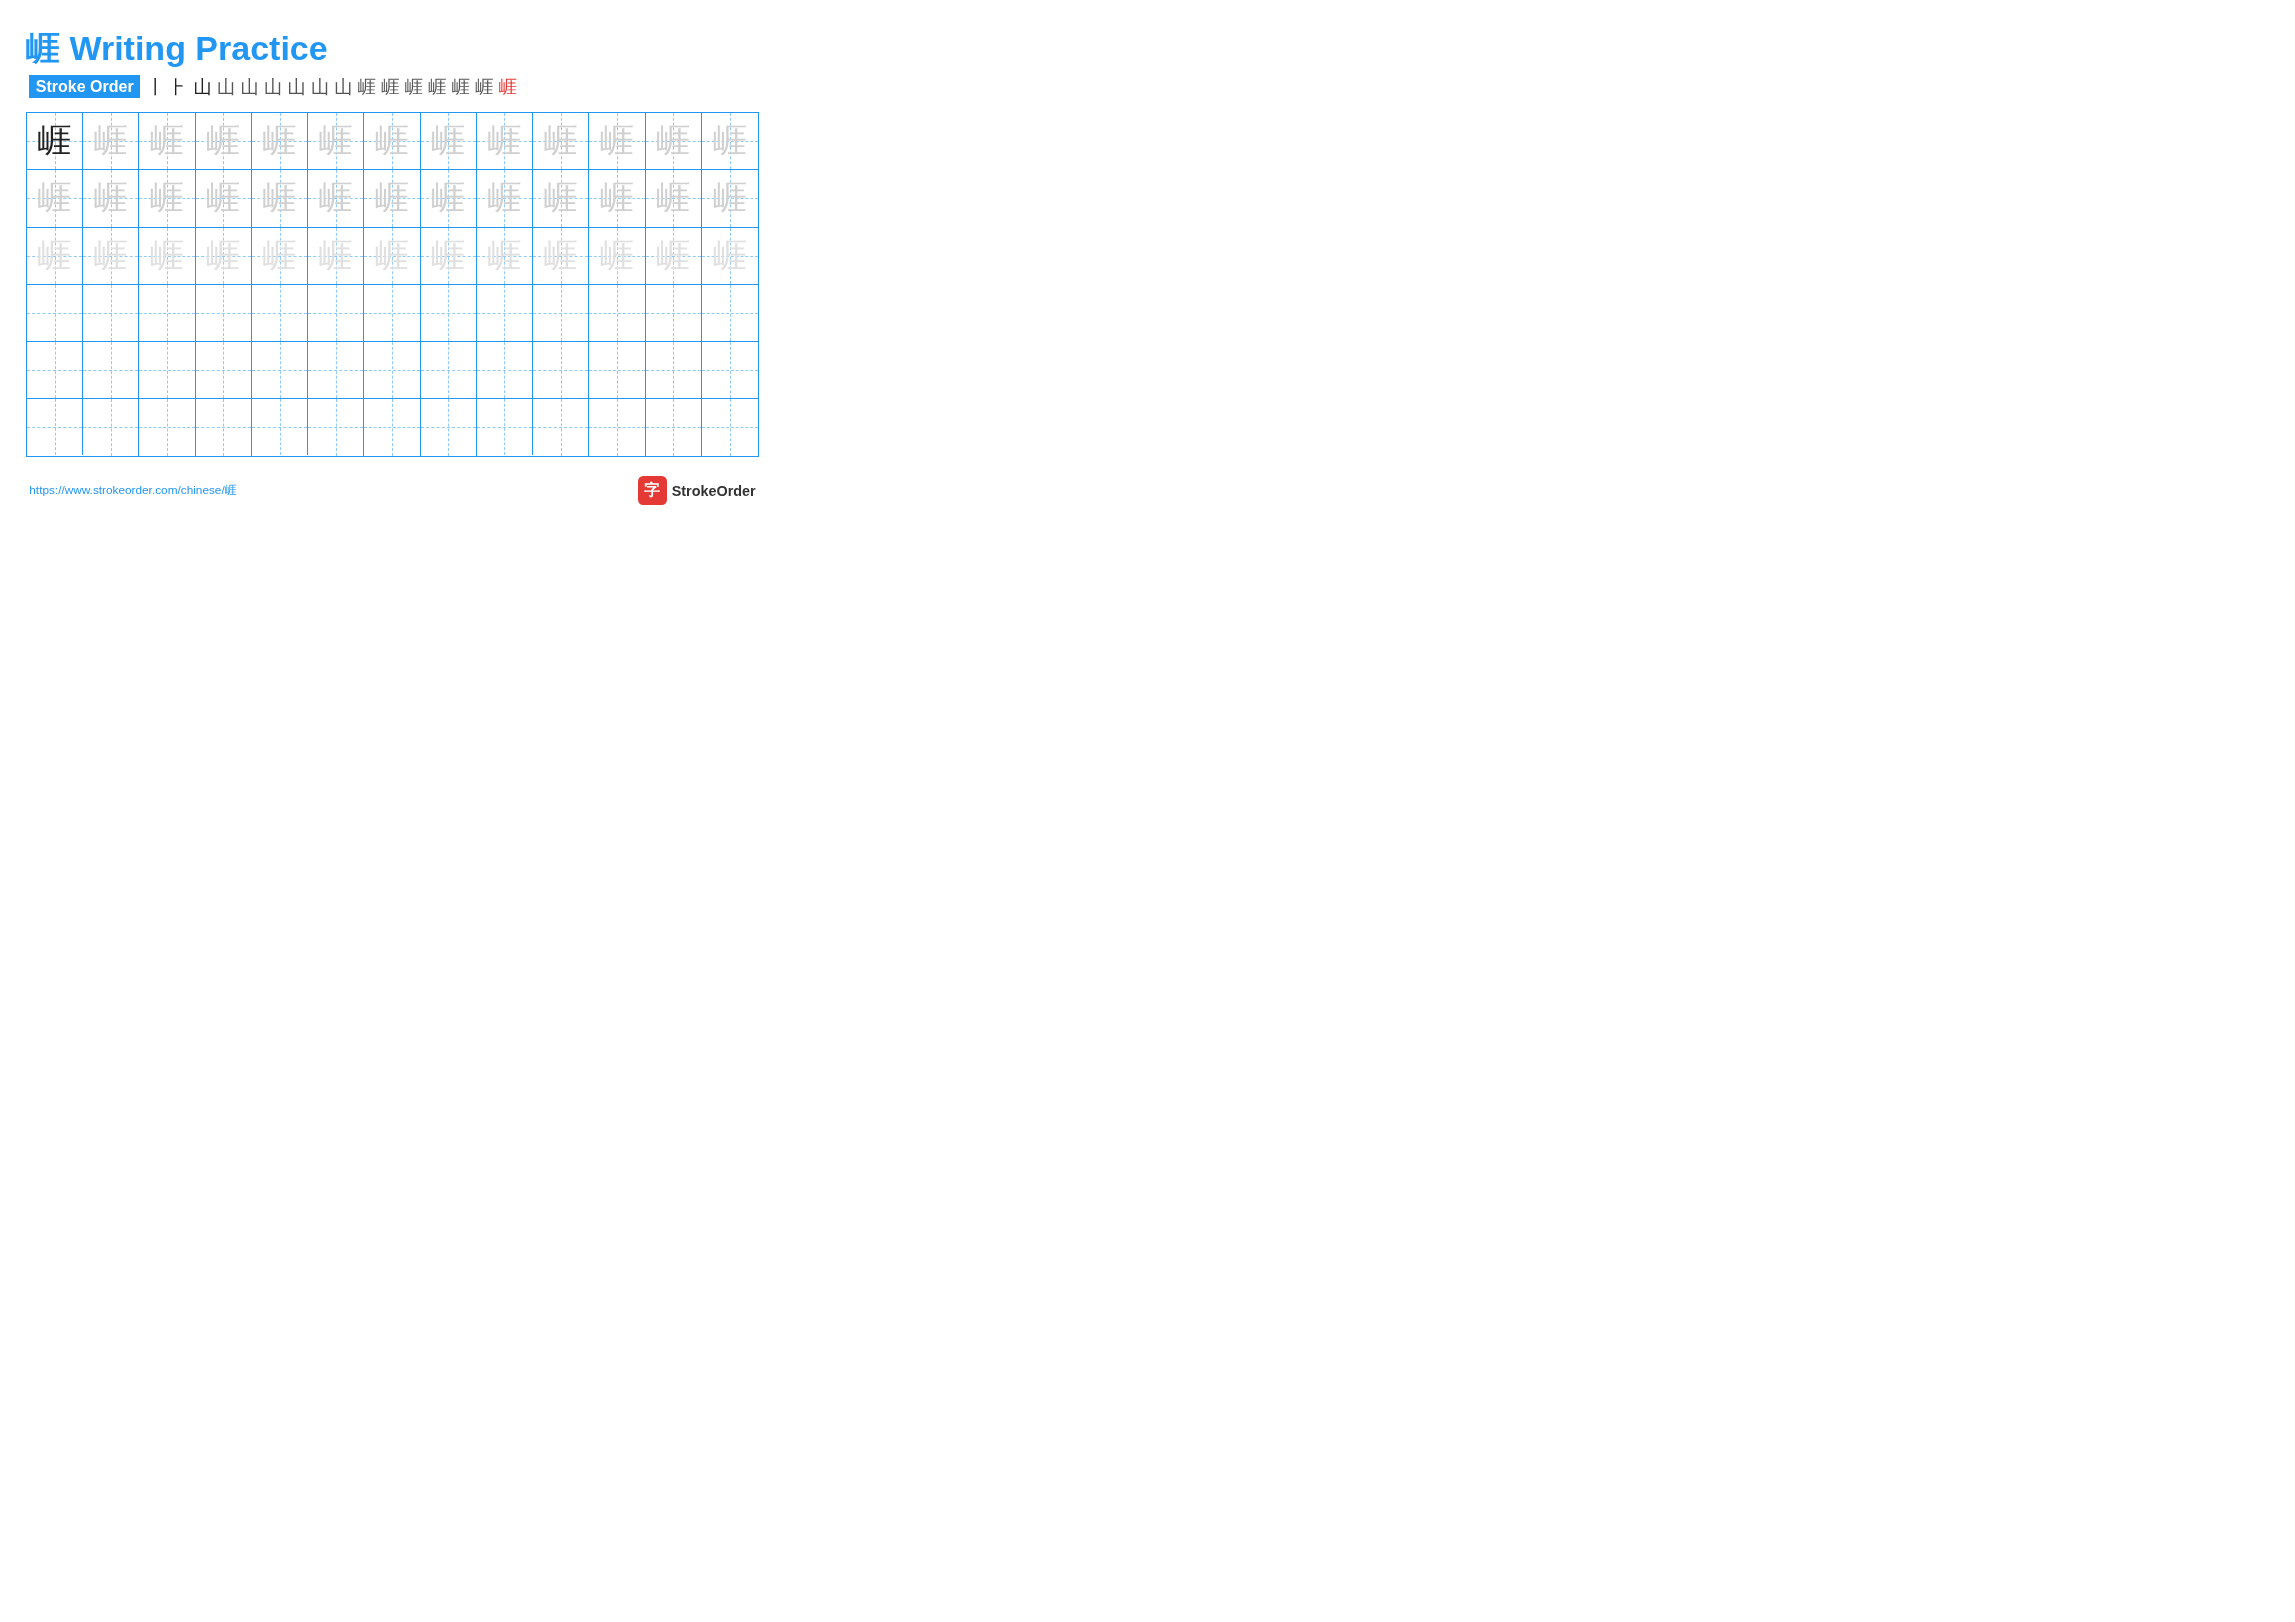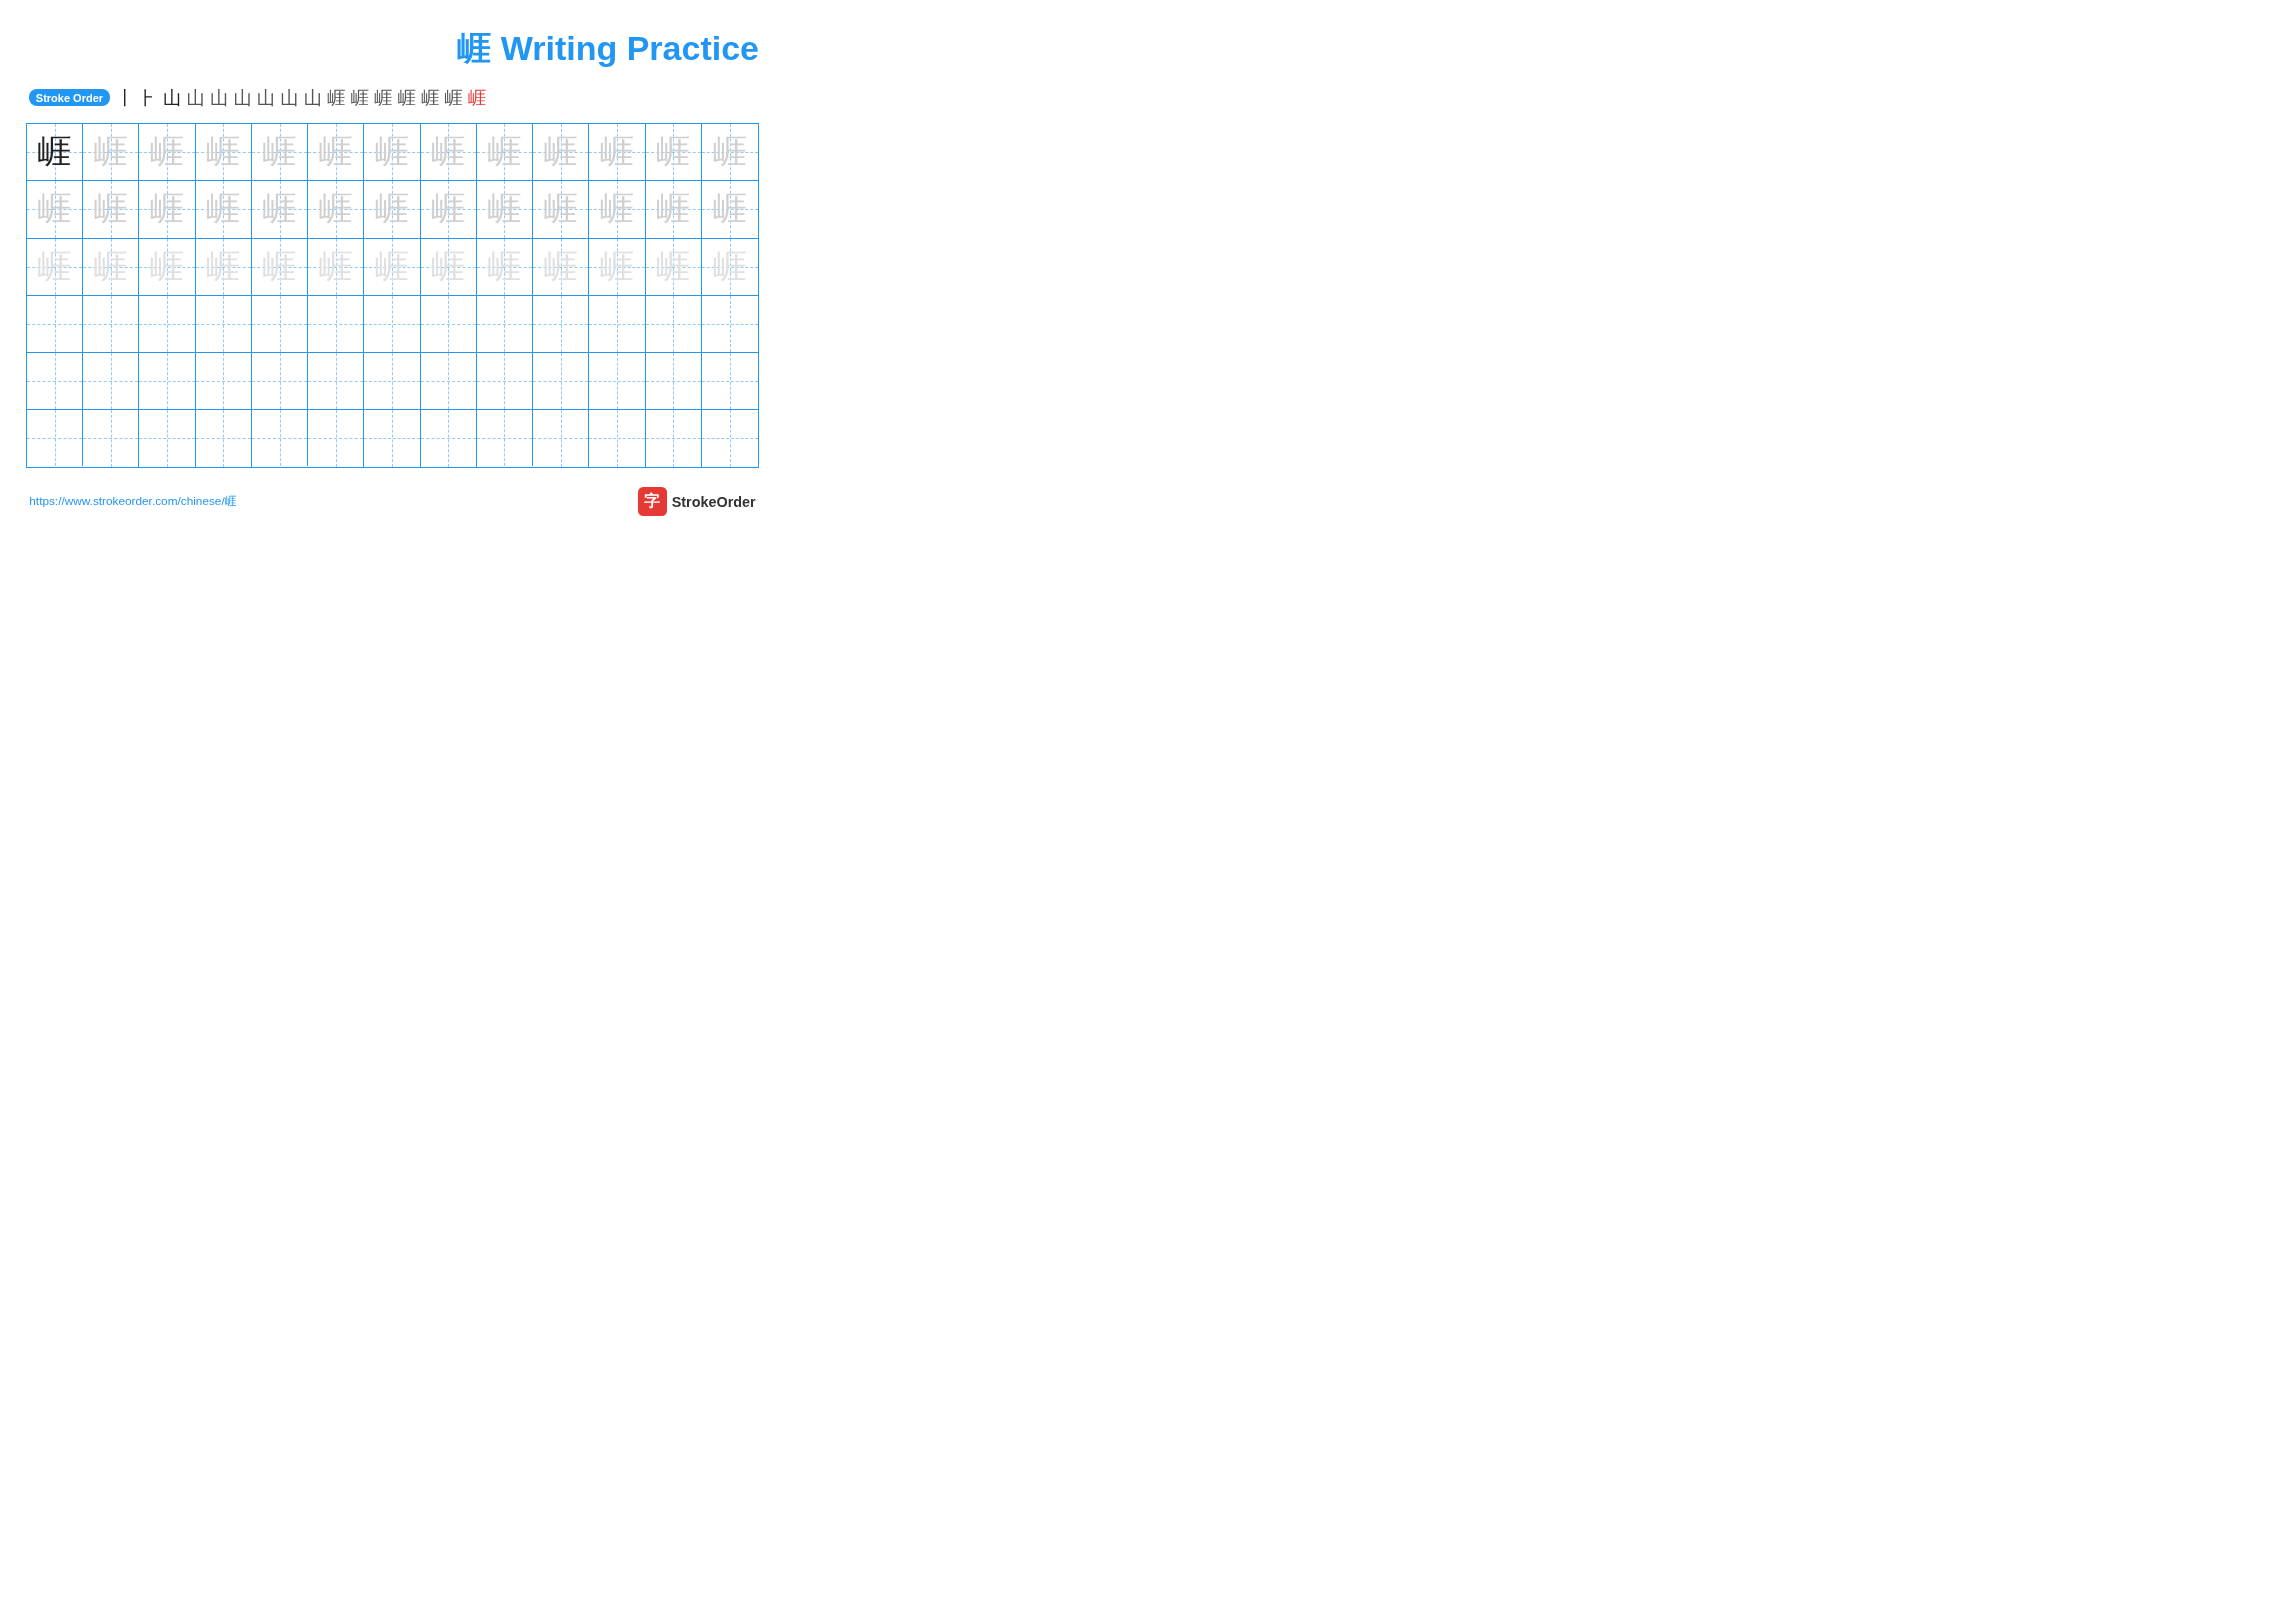--- a/index.html
+++ b/index.html
@@ -5,43 +5,43 @@
     * { margin: 0; padding: 0; box-sizing: border-box; }
     body {
       background: #ffffff;
       font-family: Arial, sans-serif;
       width: 785px;
       min-height: 556px;
       padding: 19.6px 26px;
     }
 
     .page-title {
-      text-align: right;
+      text-align: left;
       font-size: 34px;
       font-weight: bold;
       color: #2196F3;
-      margin-bottom: 13px;
+      margin-bottom: 2px;
       padding-top: 6.5px;
     }
 
     .stroke-order-row {
       display: flex;
       align-items: center;
       gap: 6.5px;
       margin-bottom: 13px;
       padding: 0 3.3px;
     }
 
     .stroke-order-badge {
       background: #2196F3;
       color: white;
       font-weight: bold;
-      font-size: 11px;
+      font-size: 16px;
       padding: 2.6px 6.5px;
-      border-radius: 8px;
+      border-radius: 0;
       white-space: nowrap;
     }
 
     .stroke-sequence {
       display: flex;
       align-items: center;
       gap: 5.2px;
       flex-wrap: nowrap;
     }
 

